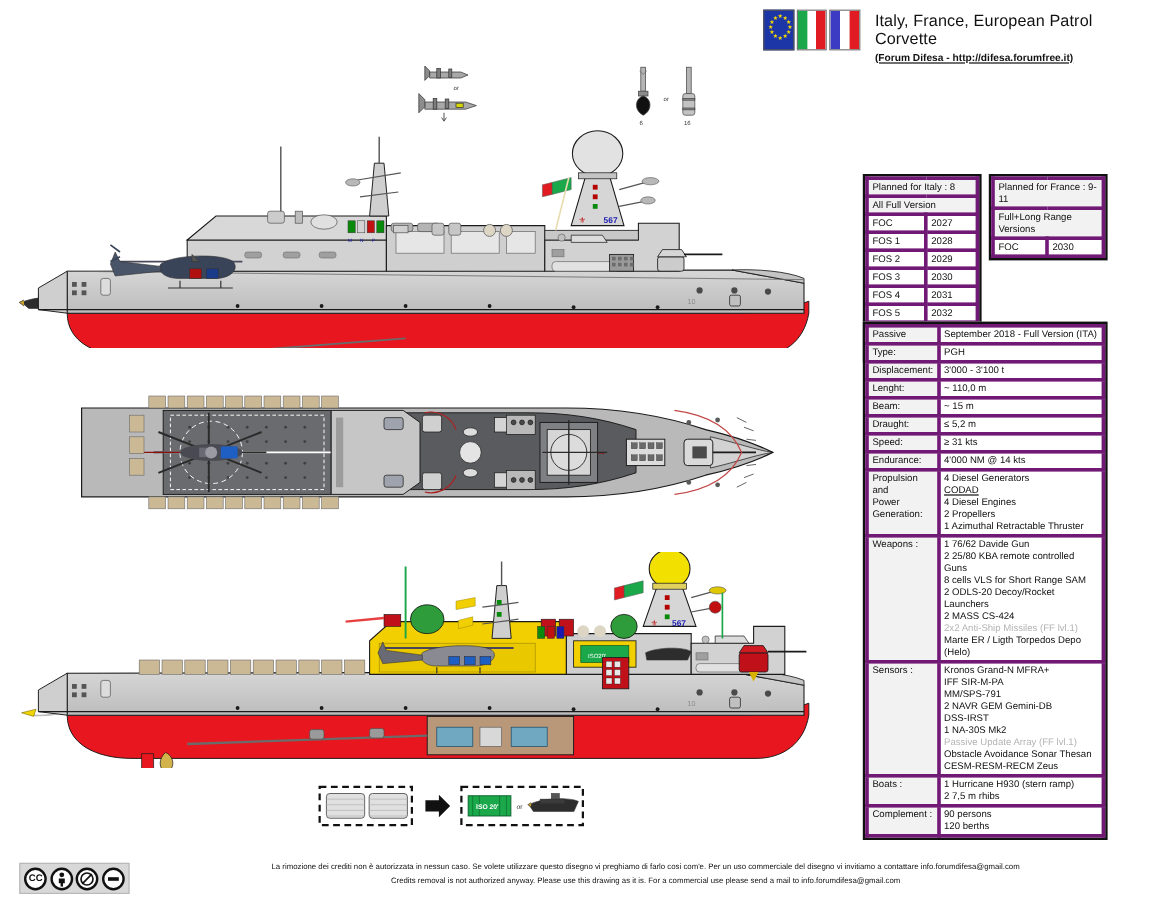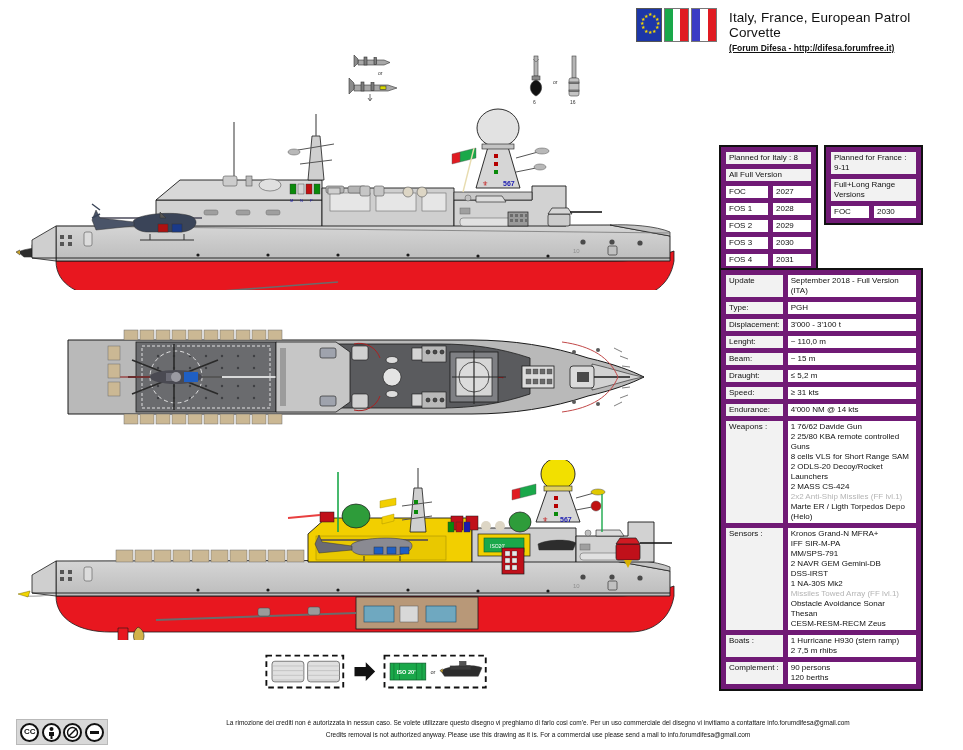--- a/index.html
+++ b/index.html
@@ -33,21 +33,21 @@
   .flag.eu .star { position: absolute; width: 3px; height: 3px; color: #f5d800; font-size: 5px; line-height: 3px; text-align: center; }
   .flag.stripe { display: flex; border: 1px solid #777; }
   .flag.stripe i { display: block; height: 100%; flex: 1 1 0; }
   .hdr-text { margin-left: 10px; padding-top: 2px; }
   .hdr-title { font-size: 13.5px; color: #111; letter-spacing: .1px; }
   .hdr-sub { font-size: 8.5px; color: #111; font-weight: bold; margin-top: 3px; text-decoration: underline; }
 
   
   .dtable { position: absolute; border: 2px solid #111; background: #fff; border-collapse: collapse; font-size: 8px; color: #111; }
   .dtable table { border-collapse: collapse; width: 100%; font-size: 8px; }
-  .dtable td { border: 5px solid #701a75; padding: 1px 3px; vertical-align: top; line-height: 10px; white-space: pre-line; }
+  .dtable td { border: 3px solid #701a75; padding: 1px 3px; vertical-align: top; line-height: 10px; white-space: pre-line; }
   .dtable td.k { background: #f2f2f2; }
 
   #tbl-italy { left: 719px; top: 145px; width: 99px; }
   #tbl-italy td.yr { width: 43px; }
   #tbl-france { left: 824px; top: 145px; width: 99px; }
   #tbl-france td.yr { width: 47px; }
   #tbl-specs { left: 719px; top: 268px; width: 204px; }
   #tbl-specs td.k { width: 58px; }
   .faded { color: #b4b4b4; }
   .u { text-decoration: underline; }
@@ -768,21 +768,21 @@
             <td class="yr">2030</td>
           </tr>
         </tbody>
       </table>
   </div>
 
   <div class="dtable" id="tbl-specs">
     <table>
         <tbody id="tbody-specs">
           <tr>
-            <td class="k">Update</td>
+            <td class="k">Passive</td>
             <td>September 2018 - Full Version (ITA)</td>
           </tr>
           <tr>
             <td class="k">Type:</td>
             <td>PGH</td>
           </tr>
           <tr>
             <td class="k">Displacement:</td>
             <td>3'000 - 3'100 t</td>
           </tr>
@@ -800,26 +800,30 @@
           </tr>
           <tr>
             <td class="k">Speed:</td>
             <td>≥ 31 kts</td>
           </tr>
           <tr>
             <td class="k">Endurance:</td>
             <td>4'000 NM @ 14 kts</td>
           </tr>
           <tr>
+            <td class="k">Propulsion<br>and<br>Power<br>Generation:</td>
+            <td>4 Diesel Generators<br><span class="u">CODAD</span><br>4 Diesel Engines<br>2 Propellers<br>1 Azimuthal Retractable Thruster</td>
+          </tr>
+          <tr>
             <td class="k">Weapons :</td>
             <td>1 76/62 Davide Gun<br>2 25/80 KBA remote controlled Guns<br>8 cells VLS for Short Range SAM<br>2 ODLS-20 Decoy/Rocket Launchers<br>2 MASS CS-424<br><span class="faded">2x2 Anti-Ship Missiles (FF lvl.1)</span><br>Marte ER / Ligth Torpedos Depo (Helo)</td>
           </tr>
           <tr>
             <td class="k">Sensors :</td>
-            <td>Kronos Grand-N MFRA+<br>IFF SIR-M-PA<br>MM/SPS-791<br>2 NAVR GEM Gemini-DB<br>DSS-IRST<br>1 NA-30S Mk2<br><span class="faded">Missiles Towed Array (FF lvl.1)</span><br>Obstacle Avoidance Sonar Thesan<br>CESM-RESM-RECM Zeus</td>
+            <td>Kronos Grand-N MFRA+<br>IFF SIR-M-PA<br>MM/SPS-791<br>2 NAVR GEM Gemini-DB<br>DSS-IRST<br>1 NA-30S Mk2<br><span class="faded">Passive Update Array (FF lvl.1)</span><br>Obstacle Avoidance Sonar Thesan<br>CESM-RESM-RECM Zeus</td>
           </tr>
           <tr>
             <td class="k">Boats :</td>
             <td>1 Hurricane H930 (stern ramp)<br>2 7,5 m rhibs</td>
           </tr>
           <tr>
             <td class="k">Complement :</td>
             <td>90 persons<br>120 berths</td>
           </tr>
         </tbody>

